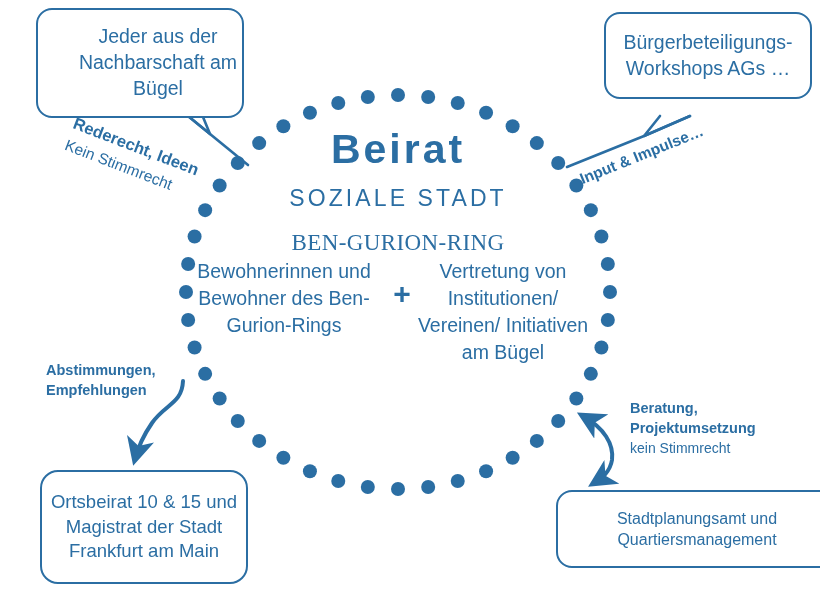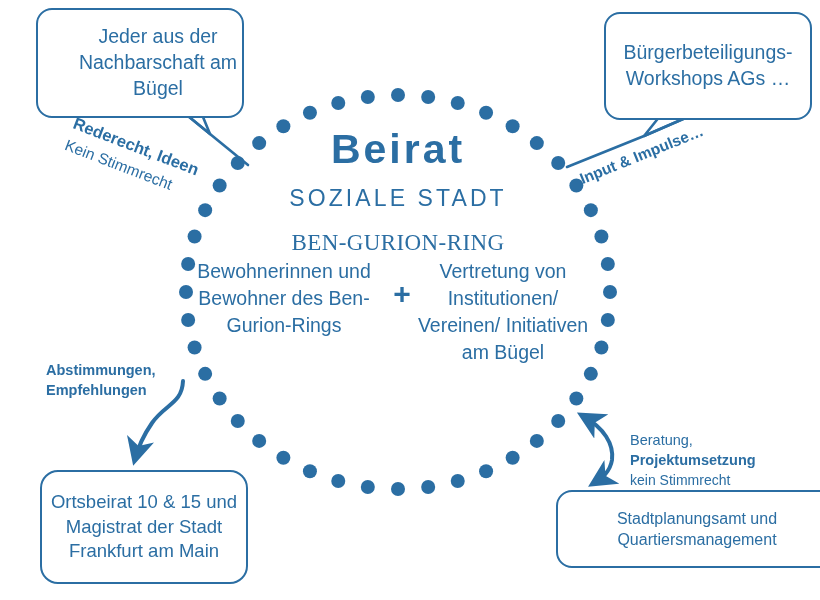--- a/index.html
+++ b/index.html
@@ -39,21 +39,21 @@
     justify-content: center;
     text-align: center;
     font-size: 19.5px;
     line-height: 1.33;
     z-index: 4;
   }
   #bubble-neighbourhood {
     left: 36px; top: 8px; width: 208px; height: 110px; padding-left: 36px;
   }
   #bubble-participation {
-    left: 604px; top: 12px; width: 208px; height: 108px;
+    left: 604px; top: 12px; width: 208px; height: 87px;
   }
   #box-ortsbeirat {
     left: 40px; top: 470px; width: 208px; height: 114px;
     font-size: 18.5px;
     border-radius: 18px;
   }
   #box-stadtplanung {
     left: 530px; top: 490px; width: 282px; height: 78px;
     font-size: 16px;
     border-radius: 16px;
@@ -136,21 +136,21 @@
     font-size: 14.5px; font-weight: bold;
     line-height: 1.38;
     z-index: 5;
   }
   #label-beratung {
     left: 630px; top: 398px; width: 168px;
     font-size: 14.5px;
     line-height: 1.4;
     z-index: 5;
   }
-  #label-beratung .b1 { font-weight: normal; margin-top: 32px; }
+  #label-beratung .b1 { font-weight: bold; }
   #label-beratung .b2 { font-weight: bold; }
   #label-beratung .b3 { font-weight: normal; font-size: 14px; }
 </style>
 </head>
 <body>
 
 <div id="stage">
 
   <svg class="layer" viewBox="0 0 820 600">
     <defs>

